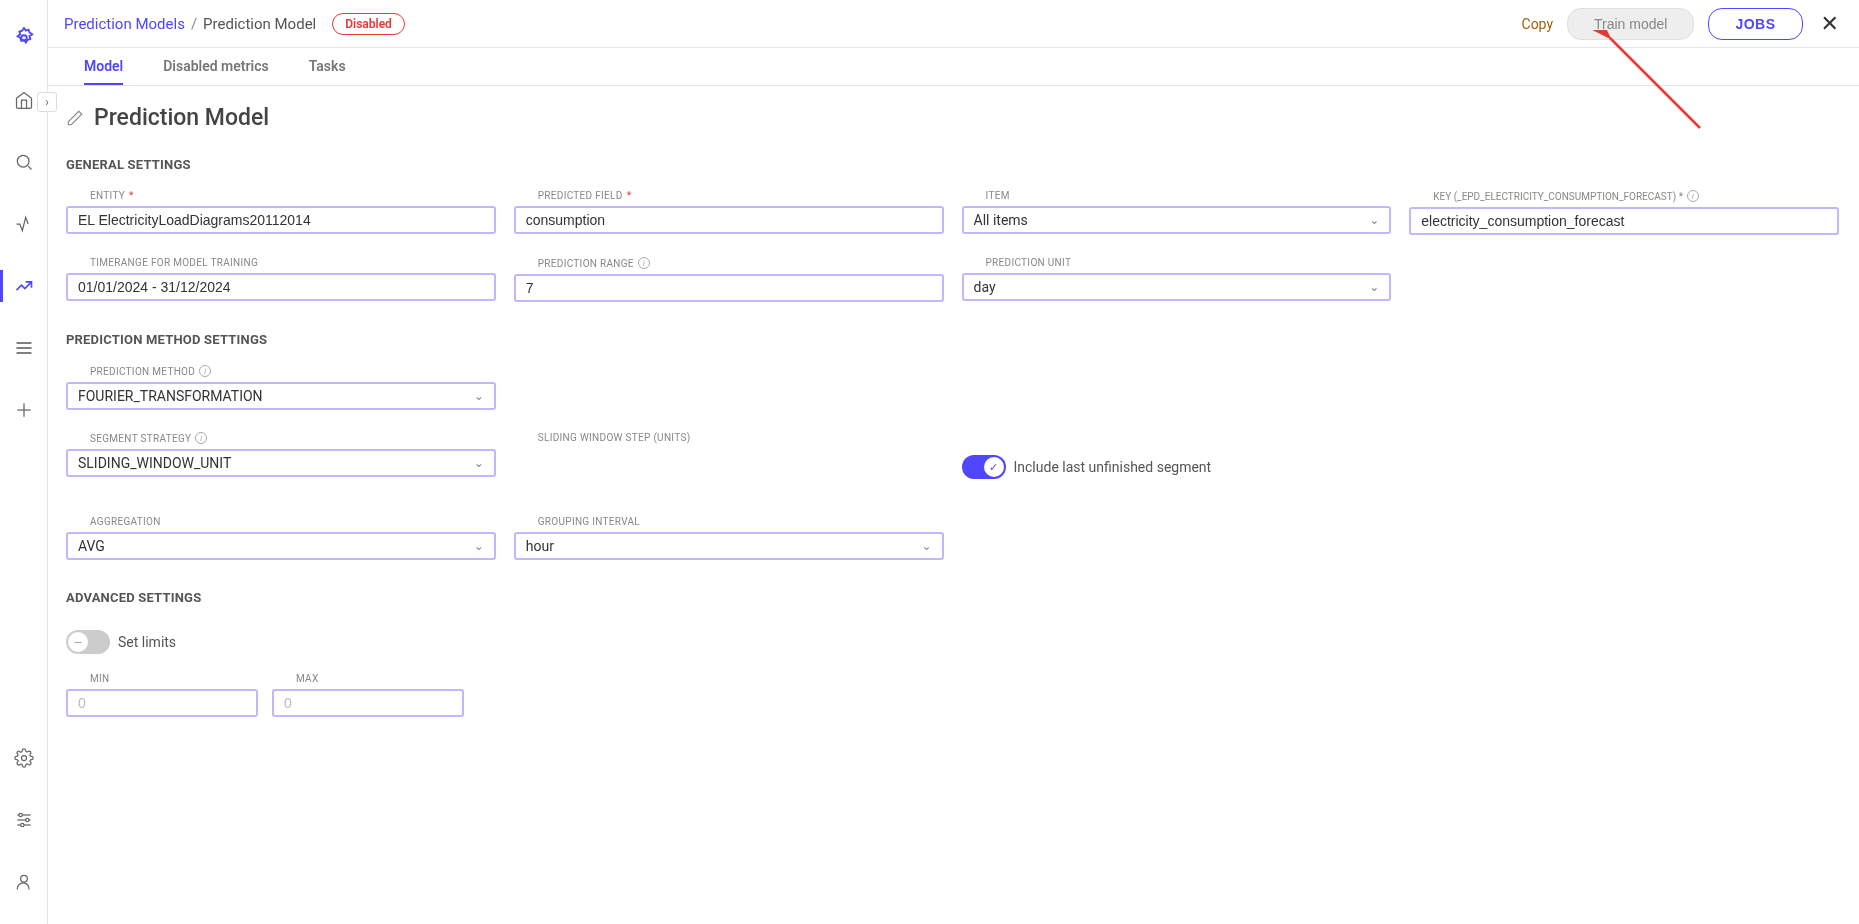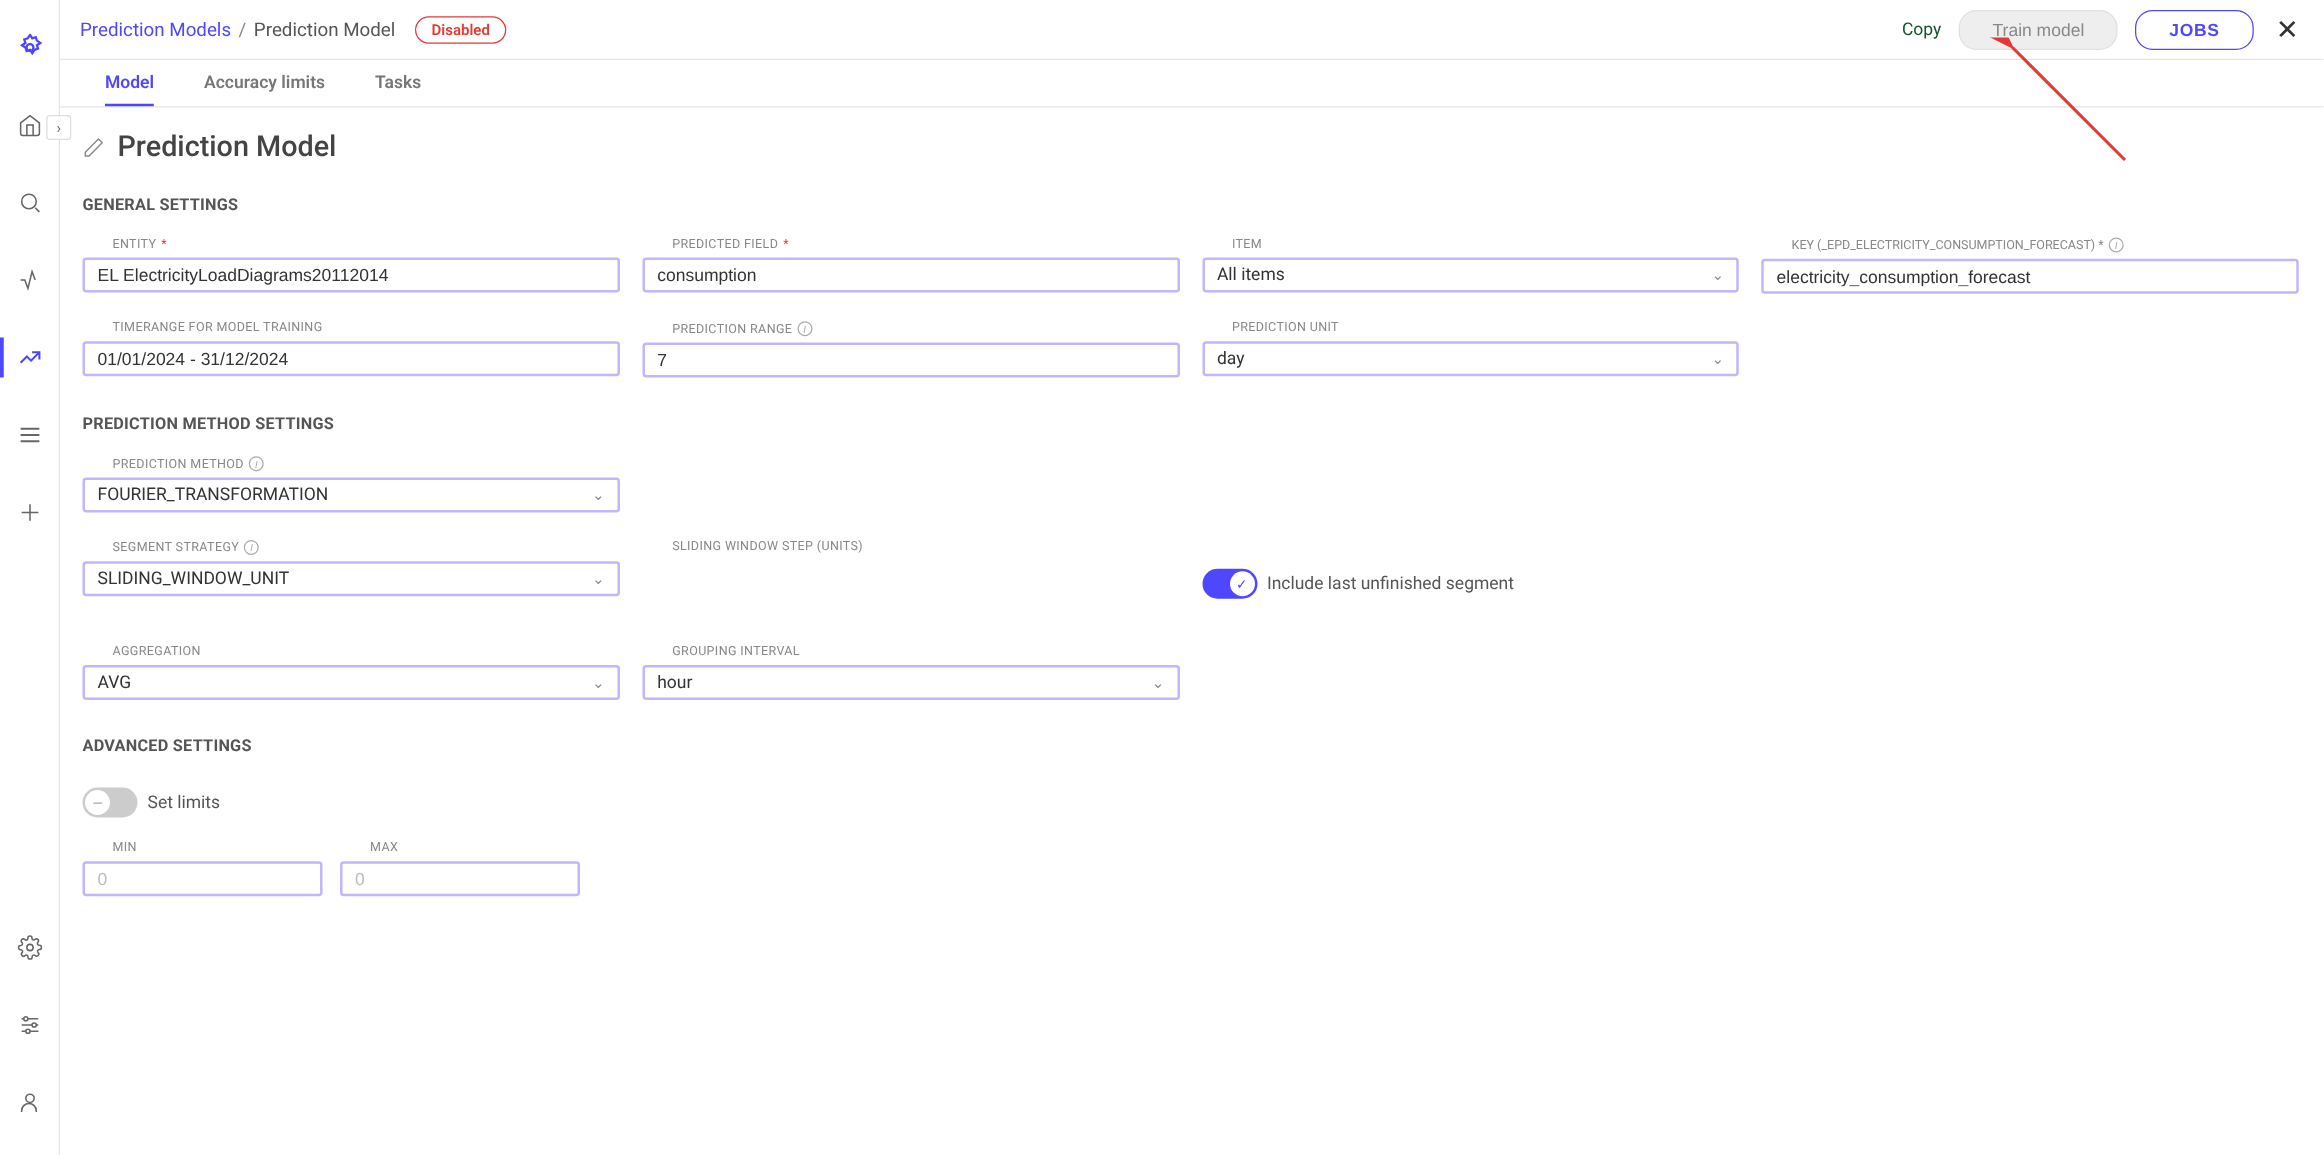--- a/index.html
+++ b/index.html
@@ -78,21 +78,21 @@
     .badge-disabled {
       border: 1px solid #e53935;
       color: #e53935;
       font-size: 12px;
       padding: 3px 12px;
       border-radius: 14px;
       font-weight: 600;
       margin-left: 6px;
     }
     .header-right { display: flex; align-items: center; gap: 14px; }
-    .link-copy { color: #14532d; font-size: 14px; cursor: pointer; }
+    .link-copy { color: #a16207; font-size: 14px; cursor: pointer; }
     .btn {
       padding: 7px 26px;
       font-size: 14px;
       border-radius: 14px;
       cursor: pointer;
       border: 1px solid transparent;
       background: none;
     }
     .btn-train { background: #eee; color: #888; border-color: #e0e0e0; }
     .btn-jobs { border: 1px solid #4f46ff; color: #4f46ff; font-weight: 700; letter-spacing: 0.5px; }
@@ -321,21 +321,21 @@
         <button class="btn btn-train">Train model</button>
         <button class="btn btn-jobs">JOBS</button>
         <span class="close-x">
           <span>✕</span>
         </span>
       </div>
     </div>
 
     <div class="tabs">
       <div class="tab active">Model</div>
-      <div class="tab">Accuracy limits</div>
+      <div class="tab">Disabled metrics</div>
       <div class="tab">Tasks</div>
     </div>
 
     <div class="content">
       <div class="title-row">
         <span class="edit-ico">
           <svg width="18" height="18" viewBox="0 0 24 24" fill="none" stroke="currentColor" stroke-width="1.5">
               <path d="M17 3l4 4L7 21H3v-4L17 3z"></path>
             </svg>
         </span>

